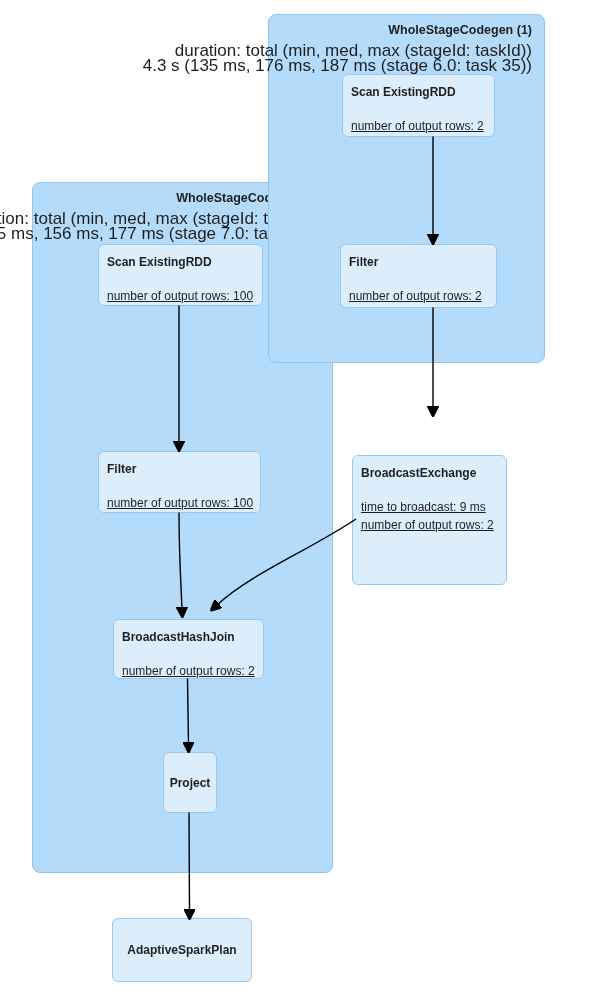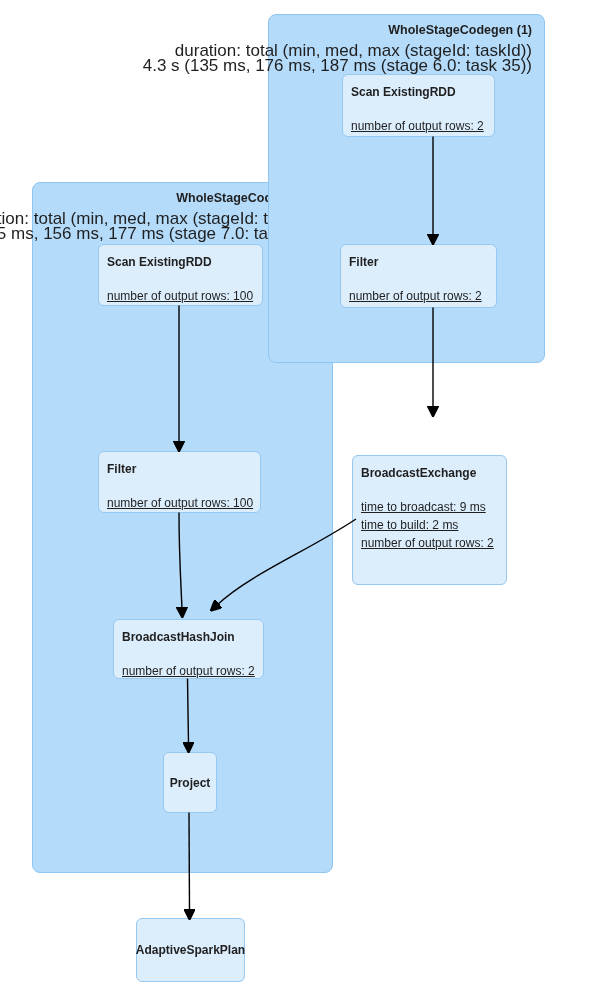--- a/index.html
+++ b/index.html
@@ -78,21 +78,21 @@
     padding: 16px;
   }
   
   .n-scan-right  { left: 357px; top: 73px;  width: 153px; height: 63px; }
   .n-filter-right{ left: 355px; top: 243px; width: 157px; height: 64px; }
   .n-bex         { left: 352px; top: 415px; width: 155px; height: 130px; margin-top: 40px; }
   .n-scan-left   { left: 97px;  top: 243px; width: 165px; height: 62px; }
   .n-filter-left { left: 97px;  top: 450px; width: 163px; height: 62px; }
   .n-bhj         { left: 112px; top: 618px; width: 151px; height: 60px; }
   .n-project     { left: 162px; top: 751px; width: 54px;  height: 61px; }
-  .n-asp         { left: 136px; top: 918px; width: 109px; height: 64px; }
+  .n-asp         { left: 112px; top: 918px; width: 140px; height: 64px; }
   
   .cluster .node { z-index: 4; }
   .cluster-right .n-scan-right  { left: 73px;  top: 59px;  }
   .cluster-right .n-filter-right{ left: 71px;  top: 229px; }
   .cluster-left .n-scan-left    { left: 65px;  top: 61px;  }
   .cluster-left .n-filter-left  { left: 65px;  top: 268px; }
   .cluster-left .n-bhj          { left: 80px;  top: 436px; }
   .cluster-left .n-project      { left: 130px; top: 569px; }
   .edges {
     position: absolute;
@@ -156,21 +156,20 @@
     <div class="node n-filter-right">
       <div class="node-title">Filter</div>
       <div class="node-metrics">number of output rows: 2</div>
     </div>
   </div>
 
   <div class="node n-bex">
     <div class="node-title">BroadcastExchange</div>
     <div class="node-metrics">
       <div>time to broadcast: 9 ms</div>
-      <div>time to build: 2 ms</div>
       <div>number of output rows: 2</div>
     </div>
   </div>
 
   <div class="node n-asp centered">
     <div class="node-title">AdaptiveSparkPlan</div>
   </div>
 
   <svg class="edges" viewBox="0 0 614 997" xmlns="http://www.w3.org/2000/svg">
     <defs>

